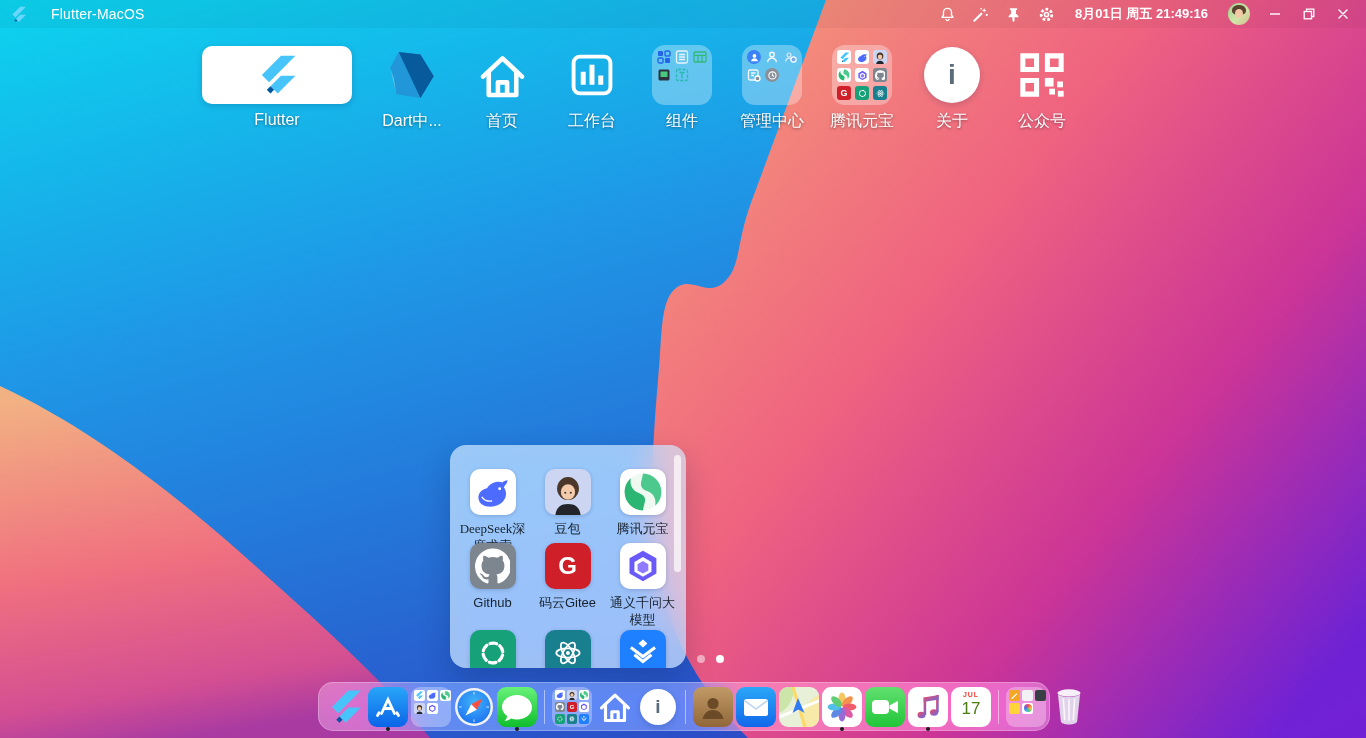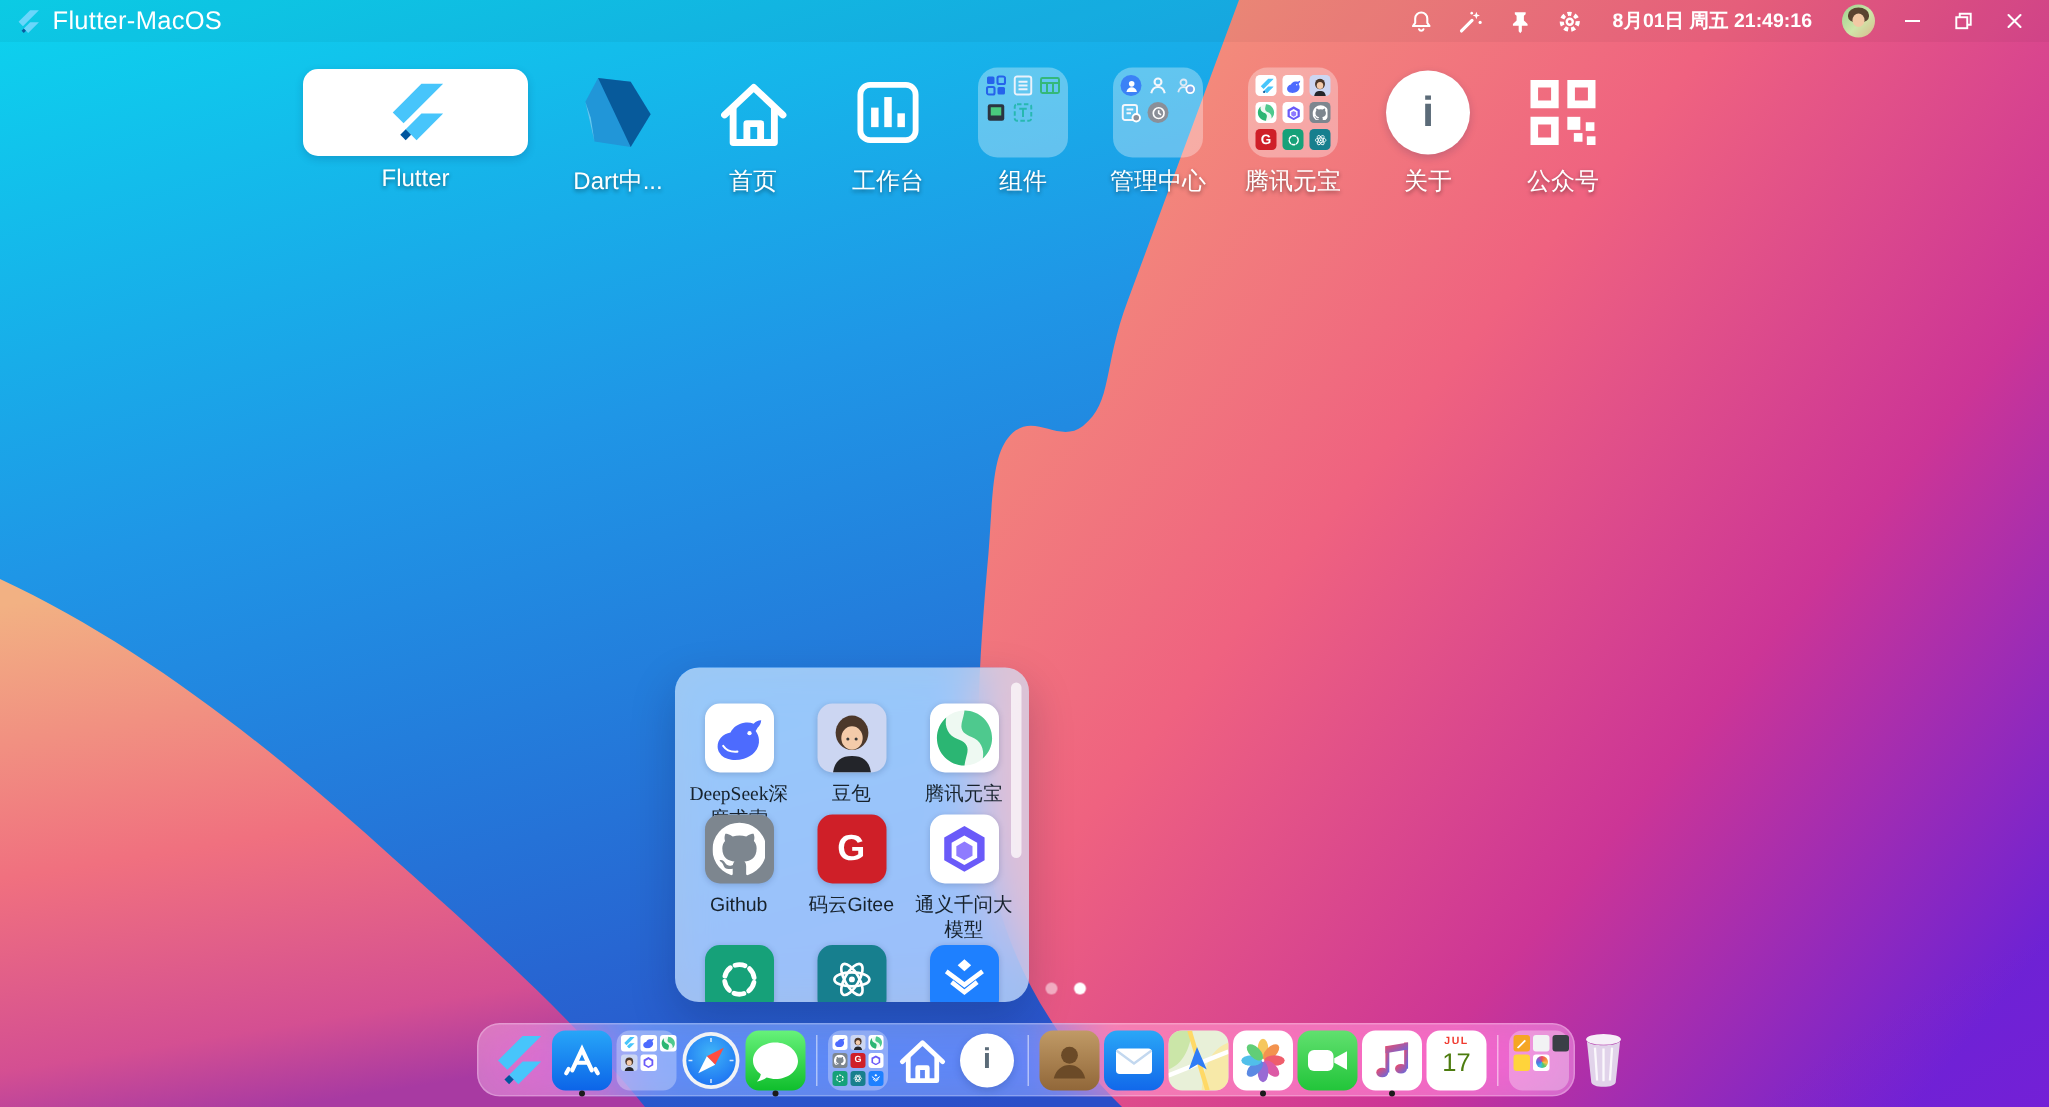--- a/index.html
+++ b/index.html
@@ -2,21 +2,21 @@
 <html><head>
 <meta charset="utf-8">
 <style>
   html,body{margin:0;padding:0;width:1366px;height:738px;overflow:hidden;
     font-family:"Liberation Sans","DejaVu Sans",sans-serif;position:relative;background:#0ed2ee;}
   .wall{position:absolute;inset:0;z-index:0;}
   
   .titlebar{position:absolute;top:0;left:0;right:0;height:28px;z-index:6;
     display:flex;align-items:center;color:#fff;background:rgba(0,0,0,0.04);}
   .tb-left{display:flex;align-items:center;gap:8px;padding-left:10px;}
-  .tb-title{font-size:17px;letter-spacing:.2px;}
+  .tb-title{font-size:14px;letter-spacing:.2px;margin-left:16px;}
   .tb-right{margin-left:auto;display:flex;align-items:center;gap:16px;padding-right:14px;}
   .tb-ic{width:17px;height:17px;display:flex;align-items:center;justify-content:center;cursor:pointer;}
   .tb-time{font-size:13px;font-weight:600;margin:0 4px;white-space:nowrap;}
   .avatar{width:22px;height:22px;border-radius:50%;position:relative;overflow:hidden;
     background:linear-gradient(135deg,#9ed08e,#cfe6a9 55%,#d9b98c);}
   .av-hair{position:absolute;left:4px;top:2px;width:14px;height:10px;border-radius:50% 50% 40% 40%;background:#5a4330;}
   .av-face{position:absolute;left:7px;top:6px;width:8px;height:9px;border-radius:50%;background:#f2c9a4;}
   .winbtn{width:18px;height:18px;display:flex;align-items:center;justify-content:center;cursor:pointer;}
   
   .desktop-row{position:absolute;left:202px;top:46px;display:flex;gap:30px;z-index:2;align-items:flex-start;}

